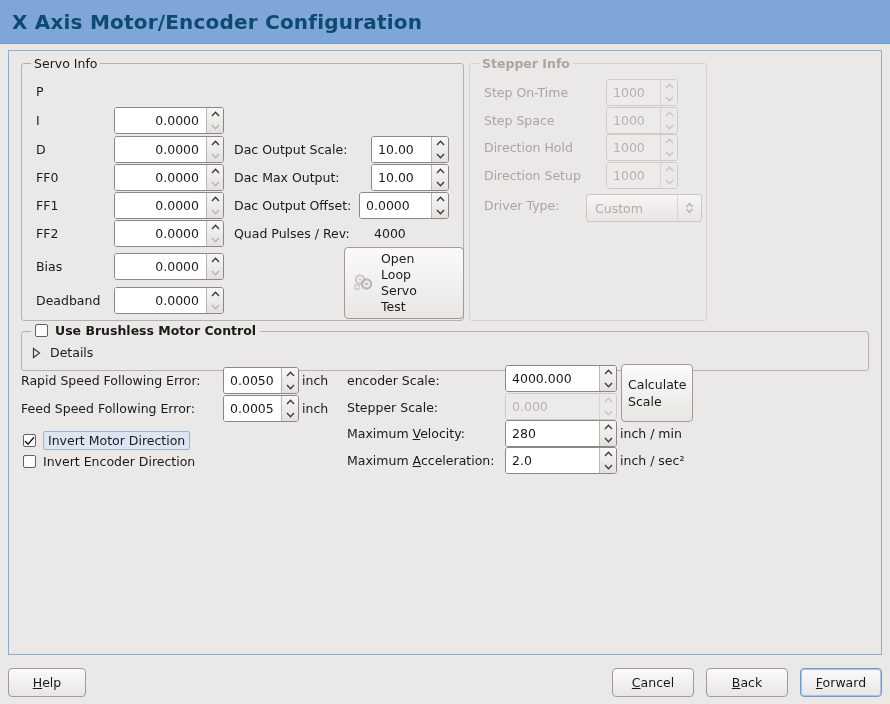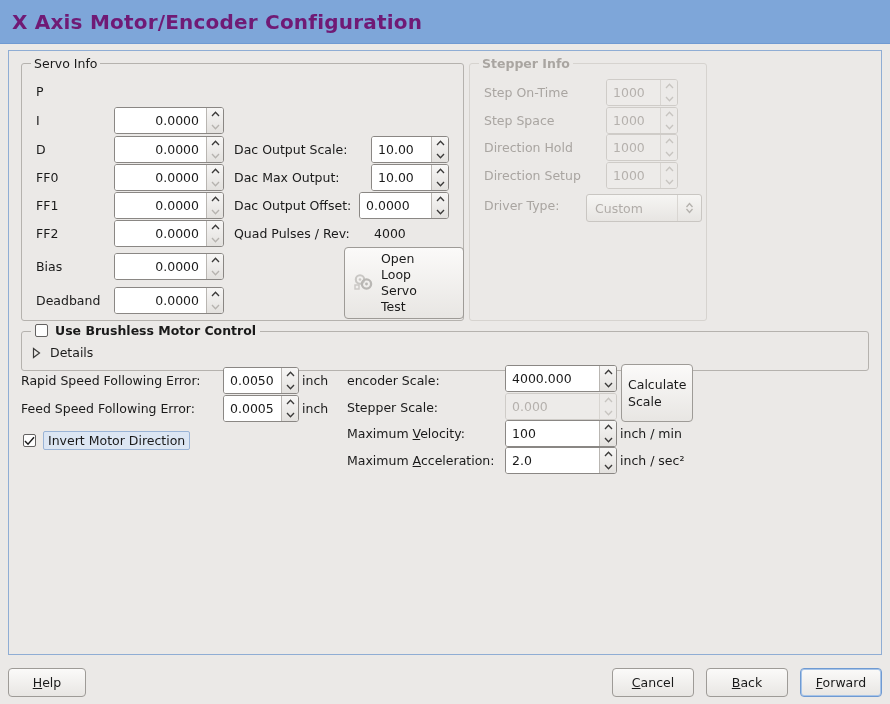--- a/index.html
+++ b/index.html
@@ -16,21 +16,21 @@
   
   #titlebar {
     height: 44px;
     background: #7ea6d9;
     display: flex;
     align-items: center;
     padding-left: 12px;
     border-bottom: 1px solid #6f9ad2;
   }
   #titlebar .title {
-    color: #701a75;
+    color: #0c4a6e;
     font-size: 20px;
     font-weight: bold;
     letter-spacing: 0.2px;
   }
 
   
   #content {
     position: absolute;
     left: 8px; top: 50px;
     width: 874px; height: 605px;
@@ -497,20 +497,24 @@
   <span class="lbl" style="left:293px; top:350px;">inch</span>
 
   <div class="chk" style="left:14px; top:380px;">
     <span class="box">
       <svg width="11" height="10" viewBox="0 0 11 10">
           <path d="M1 5 L4 8.2 L10 1.2" fill="none" stroke="#1a1a1a" stroke-width="1.4"></path>
         </svg>
     </span>
     <span class="txt focusring">Invert Motor Direction</span>
   </div>
+  <div class="chk" style="left:14px; top:403px;">
+    <span class="box"></span>
+    <span class="txt">Invert Encoder Direction</span>
+  </div>
 
 
   <span class="lbl" style="left:338px; top:322px;">encoder Scale:</span>
   <div class="spin leftalign" style="left:496px; top:314px; width:112px;">
     <div class="val">4000.000</div>
     <div class="btns">
       <div class="ar">
           <svg width="9" height="6" viewBox="0 0 9 6">
             <path d="M1 5 L4.5 1.2 L8 5" fill="none" stroke="#3b3a39" stroke-width="1.3"></path>
           </svg>
@@ -540,21 +544,21 @@
     </div>
   </div>
 
   <div class="btn" style="left:612px; top:313px; width:72px; height:58px; flex-direction:column; align-items:flex-start; padding-left:6px; justify-content:center;">
     <span style="line-height:17px;">Calculate</span>
     <span style="line-height:17px;">Scale</span>
   </div>
 
   <span class="lbl" style="left:338px; top:375px;"><span>Maximum </span><u>V</u><span>elocity:</span></span>
   <div class="spin leftalign" style="left:496px; top:369px; width:112px;">
-    <div class="val">100</div>
+    <div class="val">280</div>
     <div class="btns">
       <div class="ar">
           <svg width="9" height="6" viewBox="0 0 9 6">
             <path d="M1 5 L4.5 1.2 L8 5" fill="none" stroke="#3b3a39" stroke-width="1.3"></path>
           </svg>
         </div>
       <div class="ar">
           <svg width="9" height="6" viewBox="0 0 9 6">
             <path d="M1 1 L4.5 4.8 L8 1" fill="none" stroke="#3b3a39" stroke-width="1.3"></path>
           </svg>

